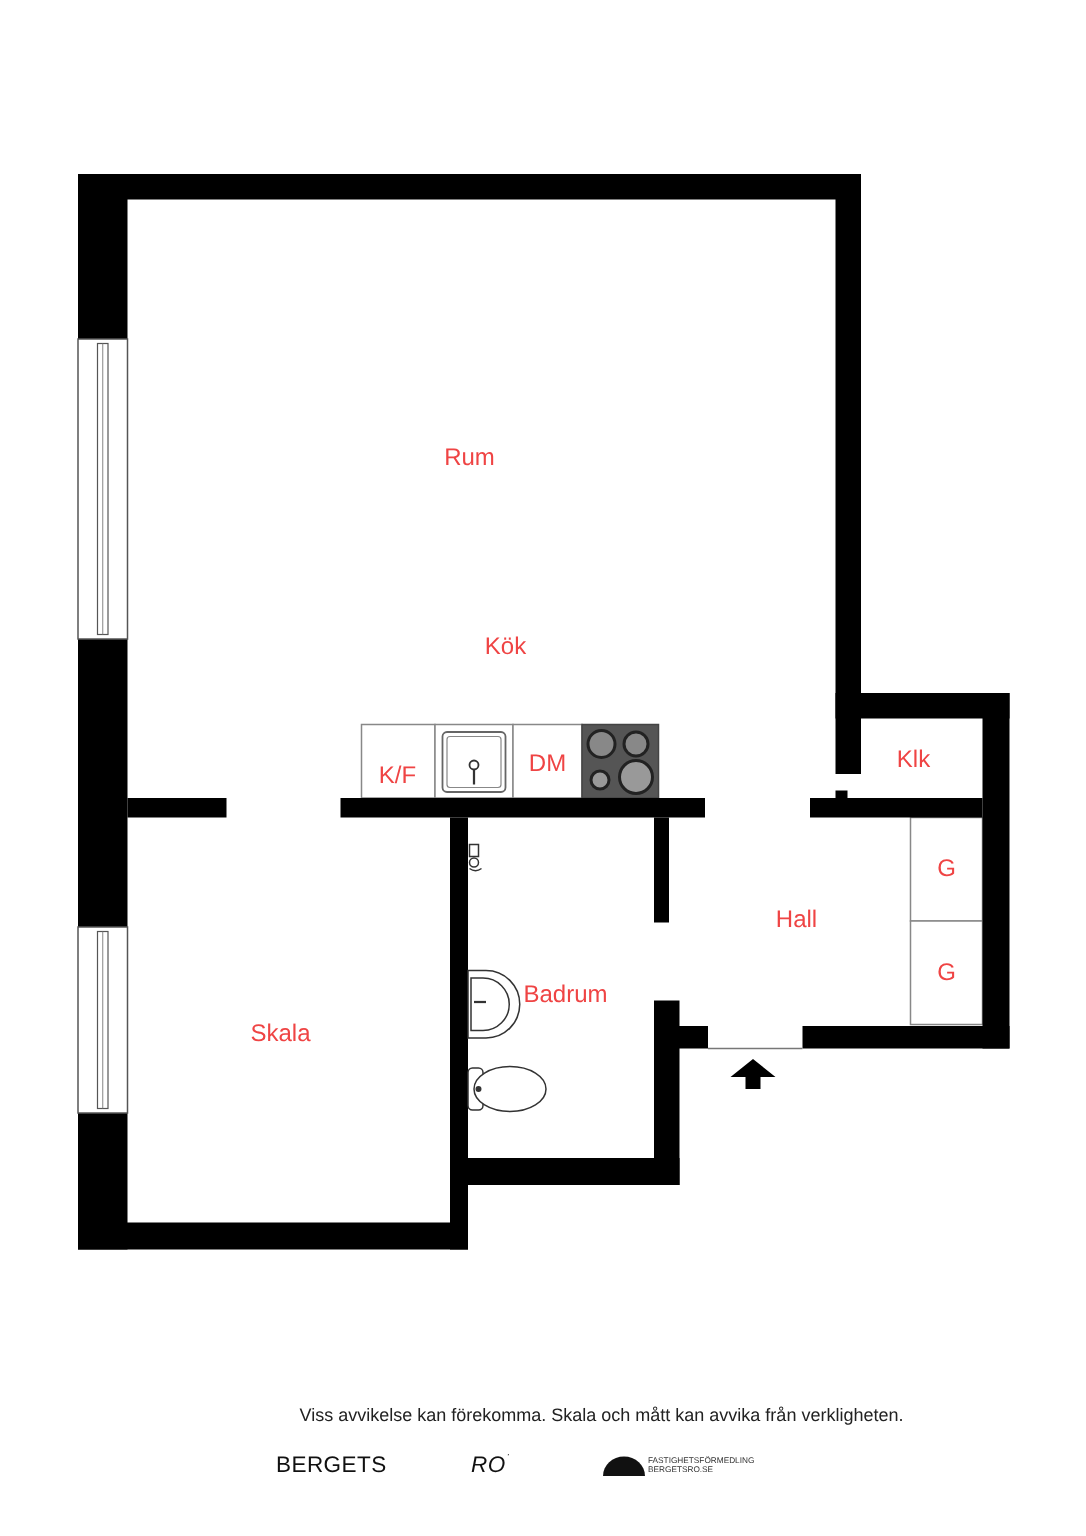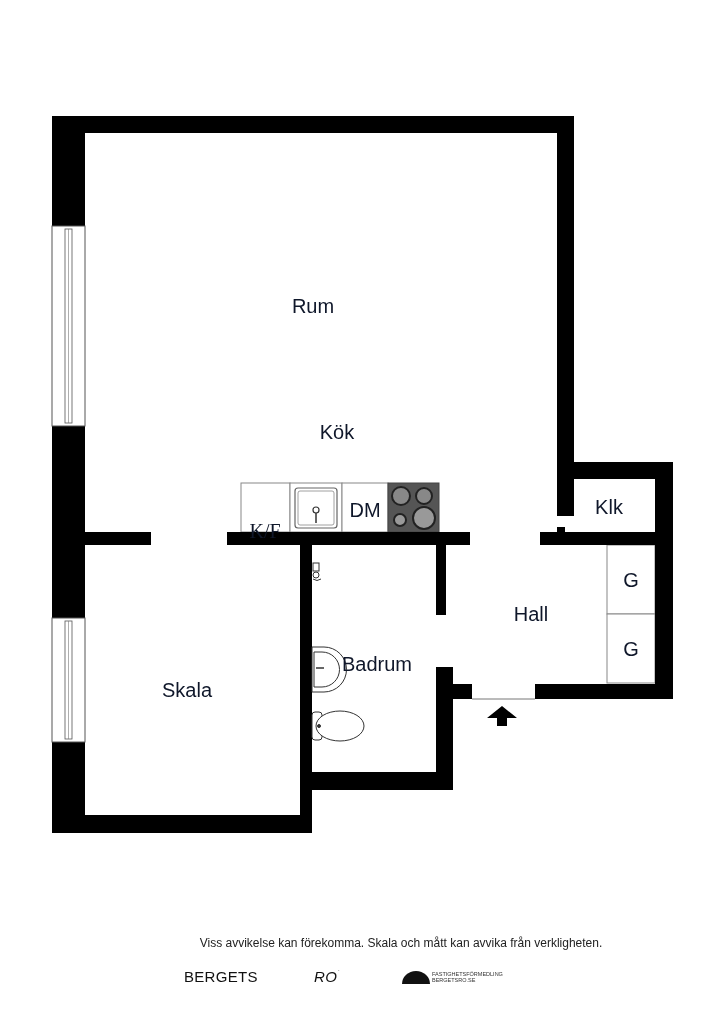--- a/index.html
+++ b/index.html
@@ -1,18 +1,18 @@
 <!DOCTYPE html>
 <html><head>
 <meta charset="utf-8">
 <style>
   html, body { margin:0; padding:0; background:#fff; }
   body { width:724px; height:1024px; position:relative; overflow:hidden; font-family:"Liberation Sans", sans-serif; }
   svg.plan { position:absolute; left:0; top:0; }
-  .lbl { position:absolute; font-size:20px; color:#0f172a; white-space:nowrap; transform:translate(-50%,-50%); }
+  .lbl { position:absolute; font-size:16px; color:#ef4444; white-space:nowrap; transform:translate(-50%,-50%); }
   .footer-note { position:absolute; left:0; width:724px; top:936px; text-align:center; font-size:12px; color:#222;padding-left:39px; }
   .logo-text { position:absolute; top:968px; font-size:15px; color:#111; letter-spacing:0.3px; }
   .logo-small { position:absolute; font-size:5.5px; color:#333; line-height:6px; }
 </style>
 </head>
 <body>
 
 <svg class="plan" width="724" height="1024" viewBox="0 0 724 1024">
 
   <g>
@@ -100,21 +100,21 @@
   </g>
 </svg>
 
 <div class="lbl" style="left:313px;top:306px;">Rum</div>
 <div class="lbl" style="left:337px;top:432px;">Kök</div>
 <div class="lbl" style="left:187px;top:690px;">Skala</div>
 <div class="lbl" style="left:377px;top:664px;">Badrum</div>
 <div class="lbl" style="left:531px;top:614px;">Hall</div>
 <div class="lbl" style="left:609px;top:507px;text-align:right;">Klk</div>
 
-<div class="lbl" style="left:265px;top:531px;font-family:Liberation Serif, serif;">K/F</div>
+<div class="lbl" style="left:265px;top:518px;">K/F</div>
 <div class="lbl" style="left:365px;top:510px;">DM</div>
 <div class="lbl" style="left:631px;top:580px;">G</div>
 <div class="lbl" style="left:631px;top:649px;">G</div>
 
 <div class="footer-note">Viss avvikelse kan förekomma. Skala och mått kan avvika från verkligheten.</div>
 <div class="logo-text" style="left:184px;text-align:right;">BERGETS</div>
 <div class="logo-text" style="left:314px;font-style:italic;"><span>RO</span><sup style="font-size:8px">˙</sup></div>
 <svg style="position:absolute;left:402px;top:970px;" width="28" height="14">
   <path d="M0 14 A14 13 0 0 1 28 14 Z" fill="#111"></path>
 </svg>

